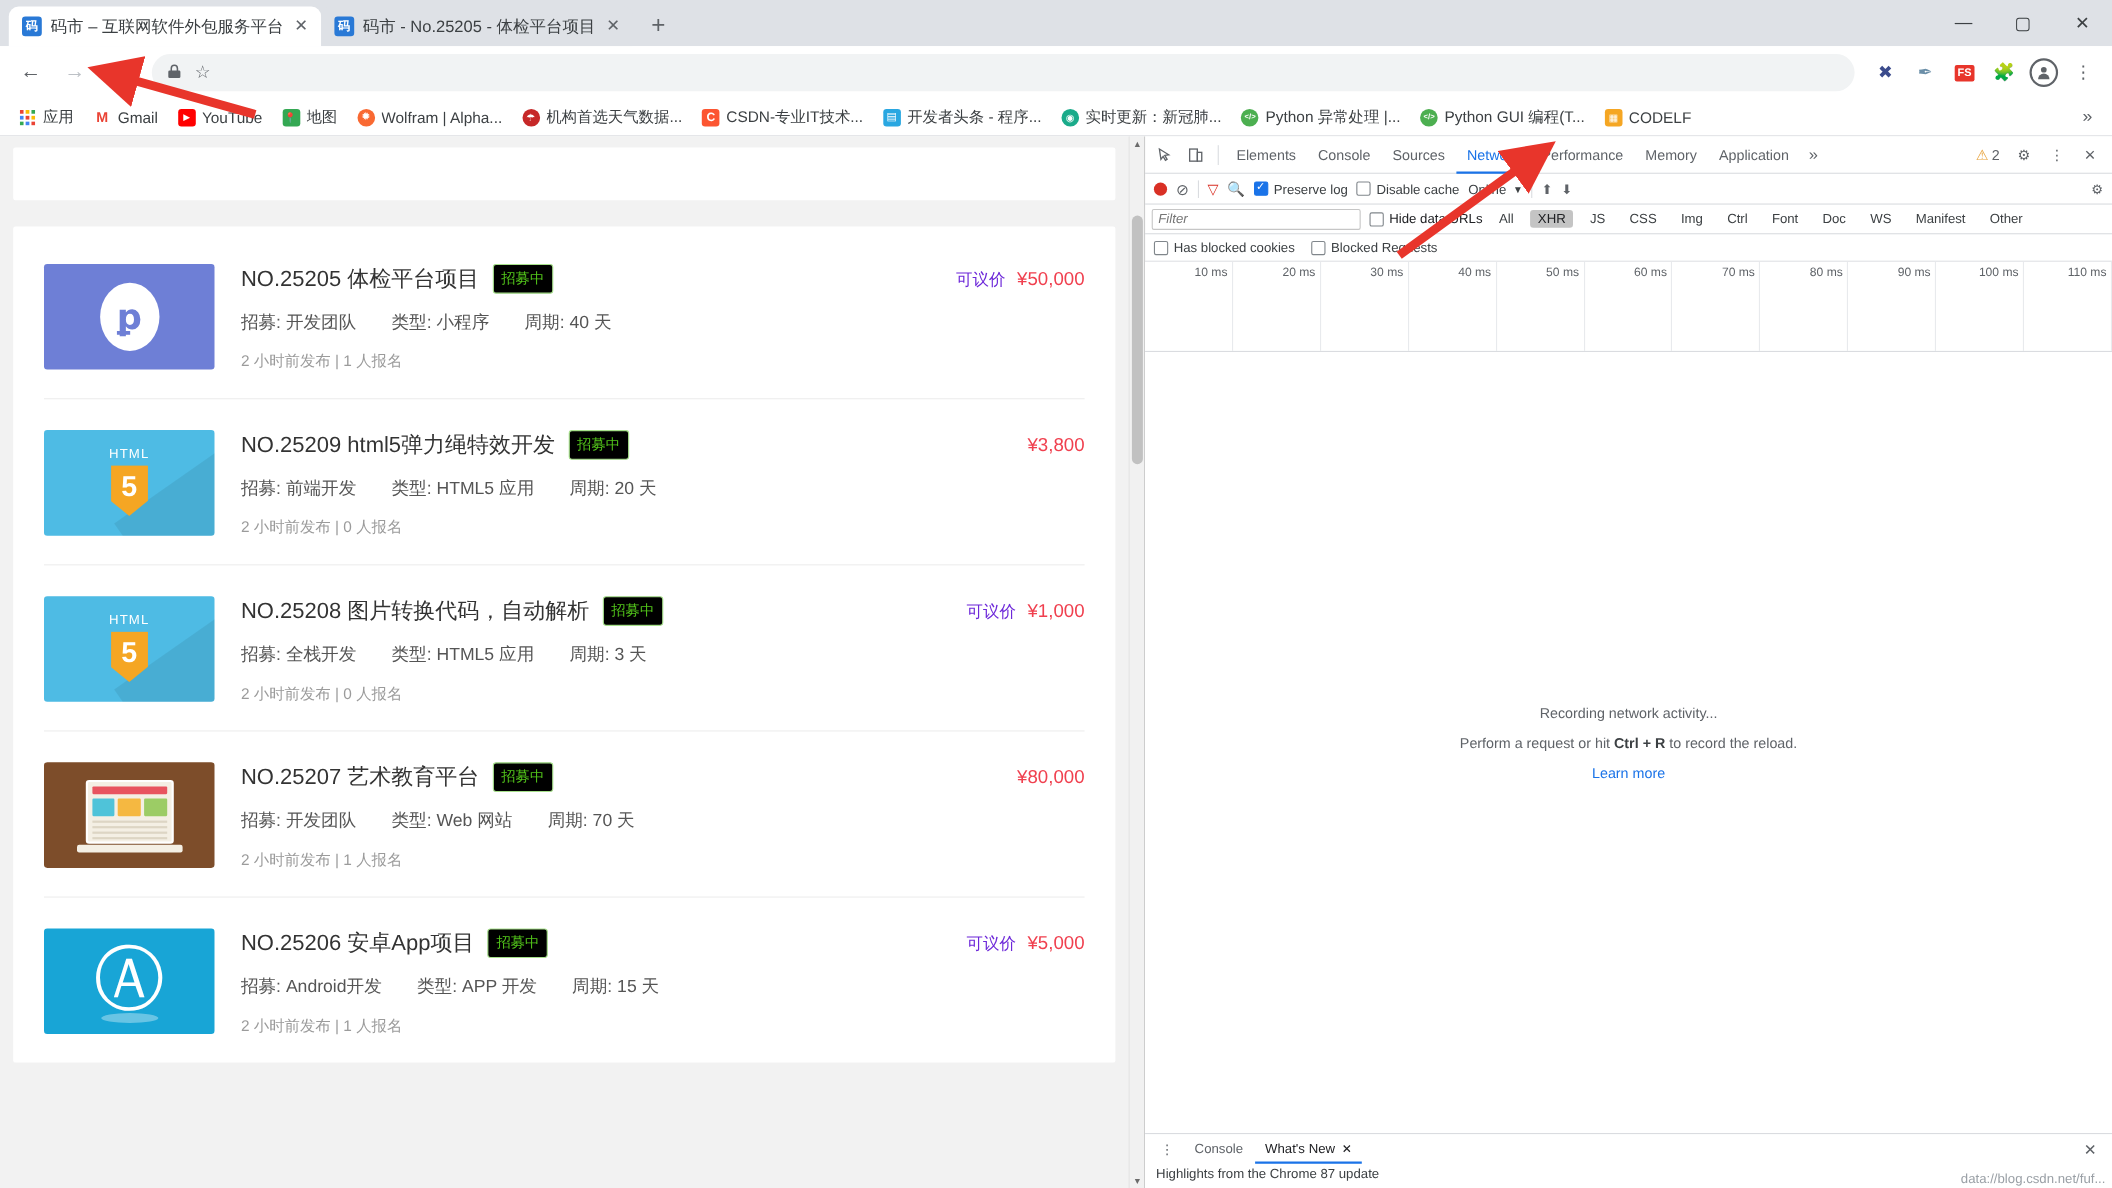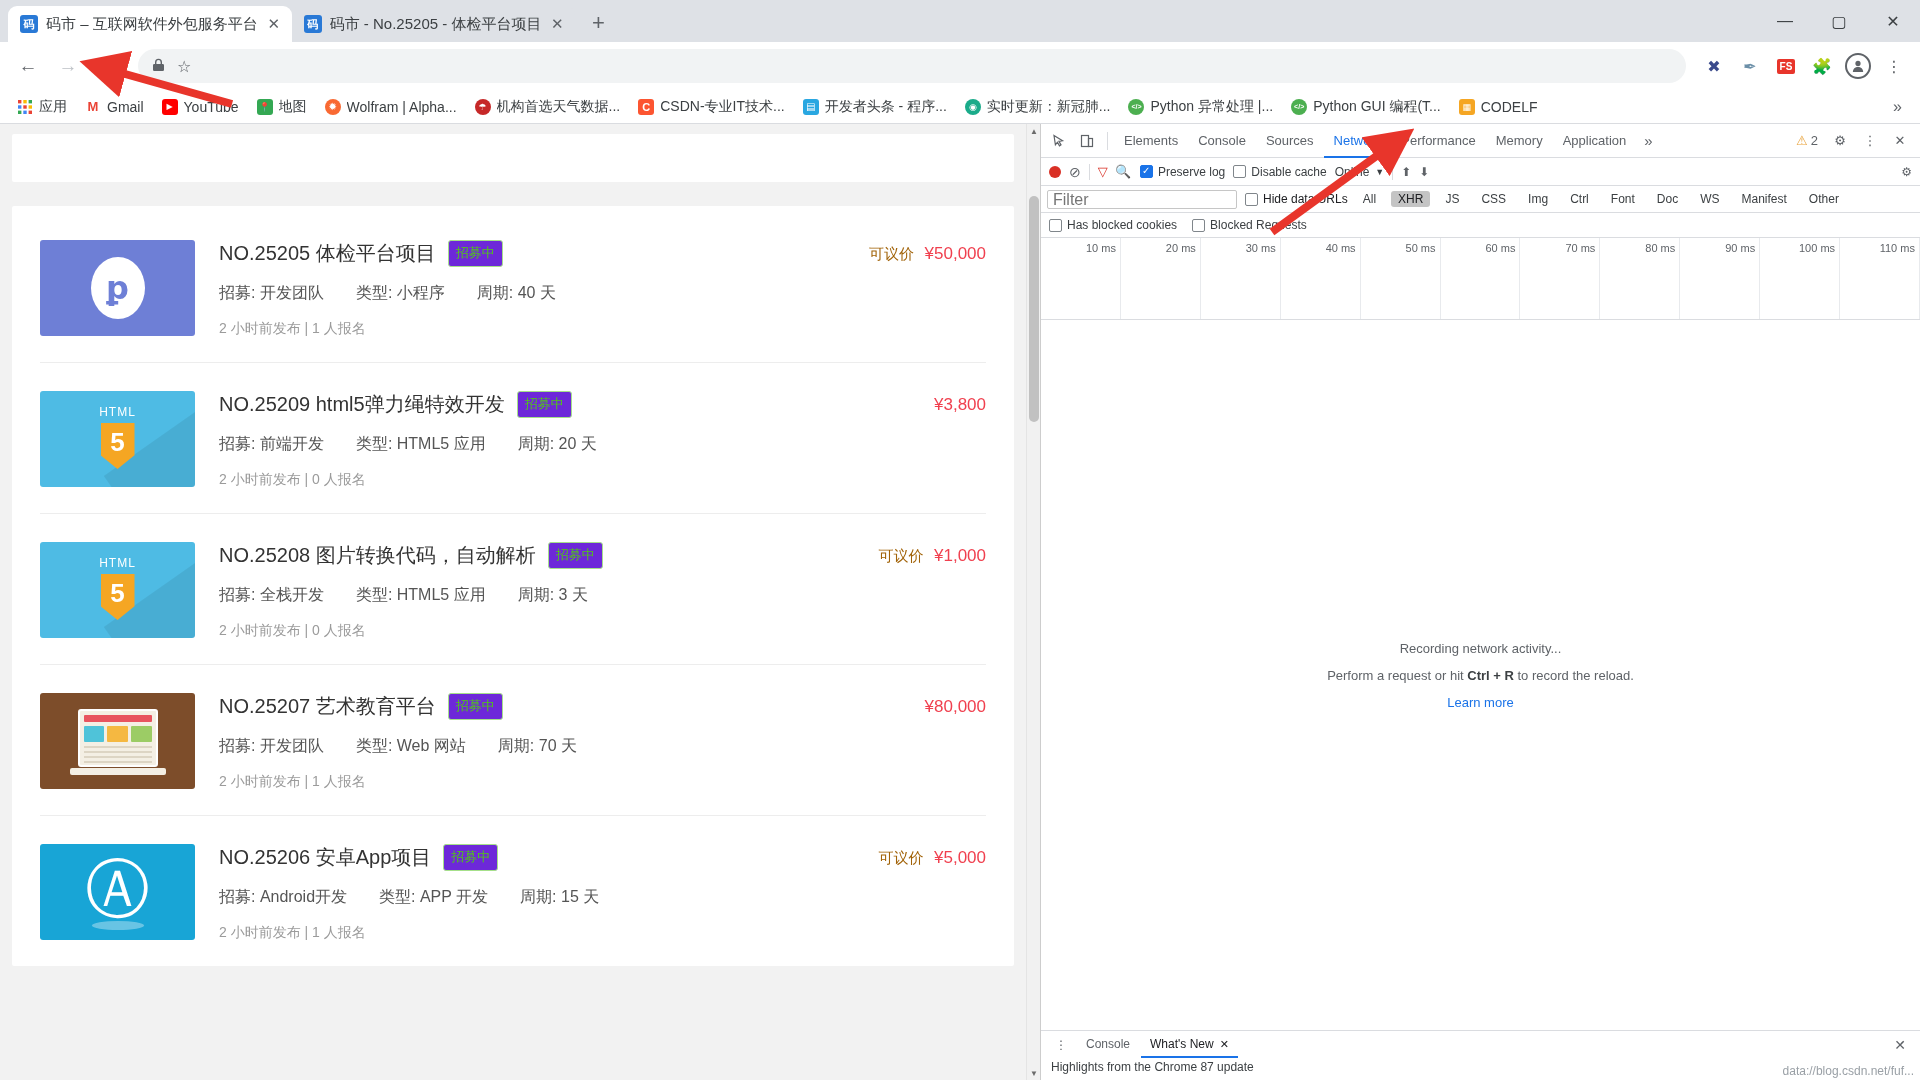--- a/index.html
+++ b/index.html
@@ -198,31 +198,31 @@
   .thumb-app .ellipse {
     position: absolute; left: 50%; bottom: 10px; transform: translateX(-50%);
     width: 52px; height: 9px; background: rgba(255,255,255,.35); border-radius: 50%;
   }
 
   .proj-body { flex: 1 1 auto; min-width: 0; }
   .proj-title-row { display: flex; gap: 12px; }
   .proj-title { font-size: 20px; color: #333; cursor: pointer; }
   .tag-recruit {
     font-size: 13px; color: #52c41a; border: 1px solid #a6e08a;
-    background: #6d28d9; padding: 3px 7px; border-radius: 3px; white-space: nowrap;
+    background: #000000; padding: 3px 7px; border-radius: 3px; white-space: nowrap;
   }
   .proj-meta {
     margin-top: 16px; font-size: 16px; color: #555; display: flex; gap: 32px;
   }
   .proj-sub { margin-top: 16px; font-size: 14px; color: #9b9b9b; }
   .proj-price {
     flex: 0 0 auto; text-align: right; padding-left: 20px; padding-top: 4px;
     white-space: nowrap;
   }
-  .price-prefix { font-size: 15px; color: #a16207; margin-right: 6px; }
+  .price-prefix { font-size: 15px; color: #6d28d9; margin-right: 6px; }
   .price-value { font-size: 17px; color: #f0404f; }
 
   
   .page-scrollbar {
     width: 14px; background: #f1f1f1; position: relative; flex: 0 0 14px;
     border-left: 1px solid #e4e4e4;
   }
   .page-scrollbar .arrow-up, .page-scrollbar .arrow-dn {
     position: absolute; left: 0; width: 14px; height: 14px; font-size: 8px;
     color: #6b6b6b; display: flex; align-items: center; justify-content: center;
@@ -279,22 +279,23 @@
   .chk-lbl { display: flex; align-items: center; gap: 5px; cursor: pointer; white-space: nowrap; }
   .online-sel { display: flex; align-items: center; gap: 6px; cursor: pointer; color: #3c4043; }
   .vsep { width: 1px; height: 16px; background: #dadce0; }
 
   .dt-filterbar {
     height: 27px; display: flex; align-items: center; gap: 8px; padding: 0 6px;
     border-bottom: 1px solid #dadce0; font-size: 12px;
   }
   .filter-input {
     width: 190px; height: 19px; border: 1px solid #c6c6c6; background: #fff;
-    font-size: 16px; color: #9aa0a6; padding: 0 5px; line-height: 19px;
+    font-size: 12px; color: #9aa0a6; padding: 0 5px; line-height: 19px;
     border-radius: 2px;
+    font-style: italic;
   }
   .type-pill {
     padding: 1px 7px; border-radius: 3px; cursor: pointer; color: #3c4043;
     white-space: nowrap;
   }
   .type-pill.sel { background: #c4c4c4; color: #202124; }
 
   .dt-filterbar2 {
     height: 25px; display: flex; align-items: center; gap: 15px; padding: 0 8px;
     border-bottom: 1px solid #dadce0; font-size: 12px; color: #3c4043;

